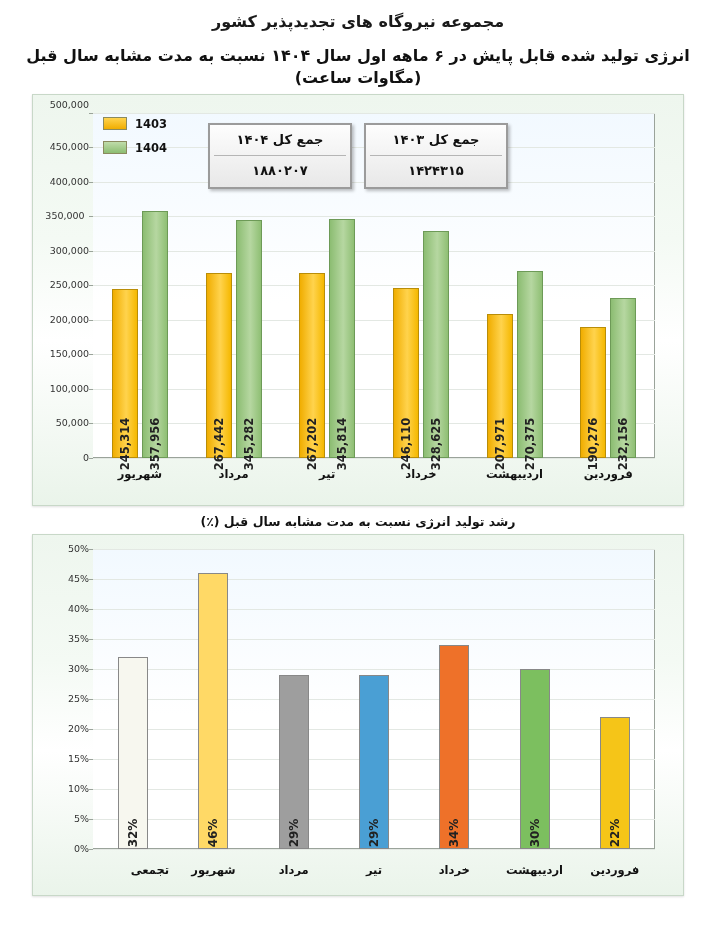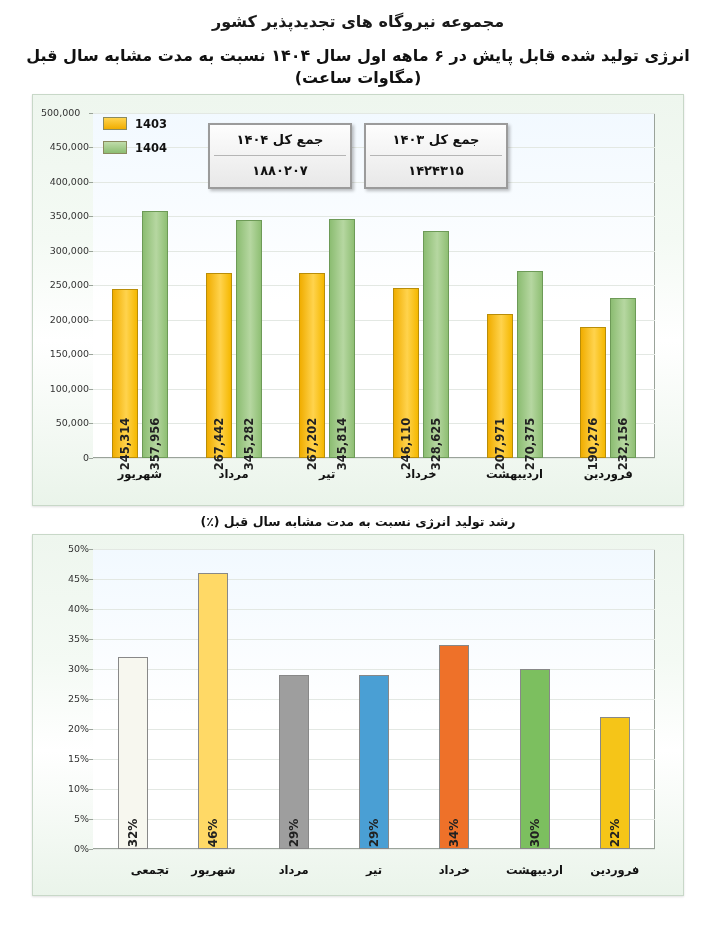--- a/index.html
+++ b/index.html
@@ -301,27 +301,27 @@
         <div class="ytick" style="top: 288px; left: 8px; width: 48px; text-align: right;">100,000</div>
         <div class="ytick-mark" style="top: 294px; left: 56px;"></div>
         <div class="ytick" style="top: 253.5px; left: 8px; width: 48px; text-align: right;">150,000</div>
         <div class="ytick-mark" style="top: 259.5px; left: 56px;"></div>
         <div class="ytick" style="top: 219px; left: 8px; width: 48px; text-align: right;">200,000</div>
         <div class="ytick-mark" style="top: 225px; left: 56px;"></div>
         <div class="ytick" style="top: 184.5px; left: 8px; width: 48px; text-align: right;">250,000</div>
         <div class="ytick-mark" style="top: 190.5px; left: 56px;"></div>
         <div class="ytick" style="top: 150px; left: 8px; width: 48px; text-align: right;">300,000</div>
         <div class="ytick-mark" style="top: 156px; left: 56px;"></div>
-        <div class="ytick" style="top: 115.5px; left: 8px; width: 48px; text-align: right;">350,000</div>
+        <div class="ytick" style="top: 115.5px; left: 8px; width: 48px; text-align: center;">350,000</div>
         <div class="ytick-mark" style="top: 121.5px; left: 56px;"></div>
         <div class="ytick" style="top: 81px; left: 8px; width: 48px; text-align: right;">400,000</div>
         <div class="ytick-mark" style="top: 87px; left: 56px;"></div>
         <div class="ytick" style="top: 46.5px; left: 8px; width: 48px; text-align: right;">450,000</div>
         <div class="ytick-mark" style="top: 52.5px; left: 56px;"></div>
-        <div class="ytick" style="top: 12px; left: 8px; width: 48px; ">500,000</div>
+        <div class="ytick" style="top: 4px; left: 8px; width: 48px; text-align: right;">500,000</div>
         <div class="ytick-mark" style="top: 18px; left: 56px;"></div>
       </div>
 
     <div class="cat-labels" id="cats1" style="top:372px;">
         <div class="cat" style="right: 0px; width: 93.6667px;">فروردین</div>
         <div class="cat" style="right: 93.6667px; width: 93.6667px;">اردیبهشت</div>
         <div class="cat" style="right: 187.333px; width: 93.6667px;">خرداد</div>
         <div class="cat" style="right: 281px; width: 93.6667px;">تیر</div>
         <div class="cat" style="right: 374.667px; width: 93.6667px;">مرداد</div>
         <div class="cat" style="right: 468.333px; width: 93.6667px;">شهریور</div>

